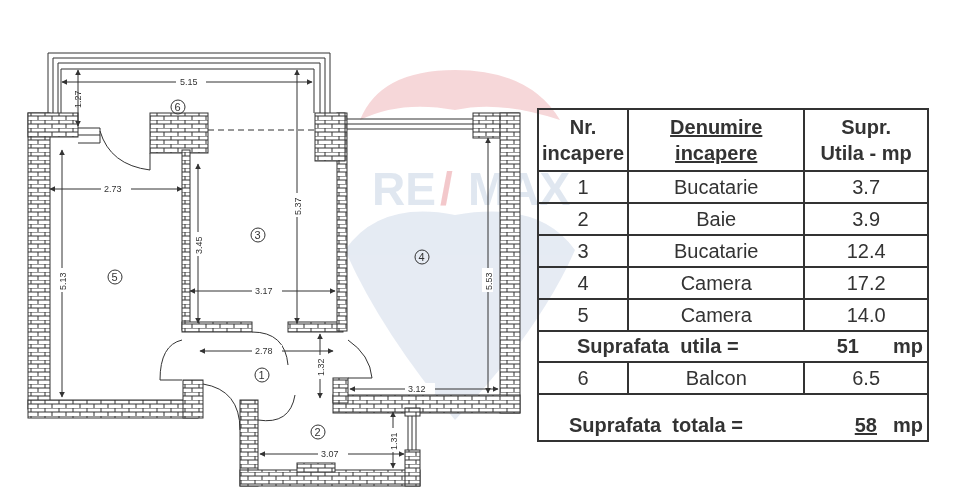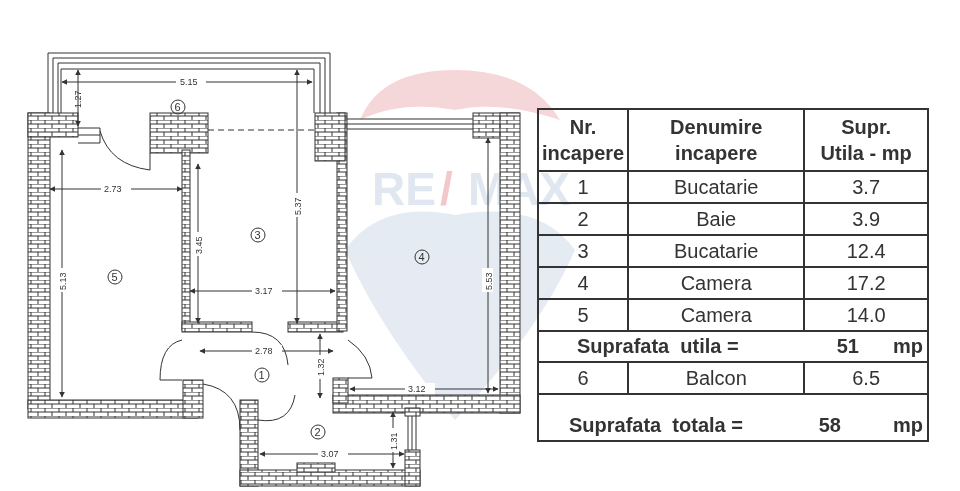--- a/index.html
+++ b/index.html
@@ -2,21 +2,21 @@
 <html><head>
 <meta charset="utf-8">
 <style>
   html,body{margin:0;padding:0;background:#fff;}
   body{width:960px;height:491px;position:relative;overflow:hidden;font-family:"Liberation Sans",sans-serif;}
   #plan{position:absolute;left:0;top:0;}
   .tbl{position:absolute;left:537px;top:108px;width:392px;border-collapse:collapse;border:2px solid #333;color:#333;}
   .tbl td{border:2px solid #333;text-align:center;padding:0;line-height:30px;font-size:20px;}
   .tbl tr.hdr td{font-weight:bold;line-height:26px;font-size:20px;padding:4px 0;}
   .tbl tr.sum td{font-weight:bold;font-size:20px;line-height:29px;}
-  .c1{width:84px;}.c2{width:166px;}.c3{width:116px;margin-left:44px;}
+  .c1{width:84px;}.c2{width:166px;text-decoration:underline;}.c3{width:116px;margin-left:44px;}
   .dim{font-size:9px;fill:#333;font-family:"Liberation Sans",sans-serif;}
   .rn{font-size:11px;fill:#333;font-family:"Liberation Sans",sans-serif;}
 </style>
 </head>
 <body>
 
 <svg id="plan" width="960" height="491" viewBox="0 0 960 491">
   <defs>
     <pattern id="brick" width="14" height="8" patternUnits="userSpaceOnUse">
       <rect width="14" height="8" fill="#fff"></rect>
@@ -194,18 +194,18 @@
   </tr>
   <tr>
         <td>6</td>
         <td>Balcon</td>
         <td>6.5</td>
       </tr>
   <tr class="sum">
     <td colspan="3">
       <div style="display:flex;justify-content:space-between;padding:16px 4px 0 30px;">
         <span style="white-space:pre;">Suprafata  totala =</span>
-        <span><span style="margin-right:52px;">58</span><span>mp</span></span>
+        <span><span style="margin-right:16px;text-decoration:underline;">58</span><span>mp</span></span>
       </div>
     </td>
   </tr>
 </tbody>
   </table>
 
 </body></html>

